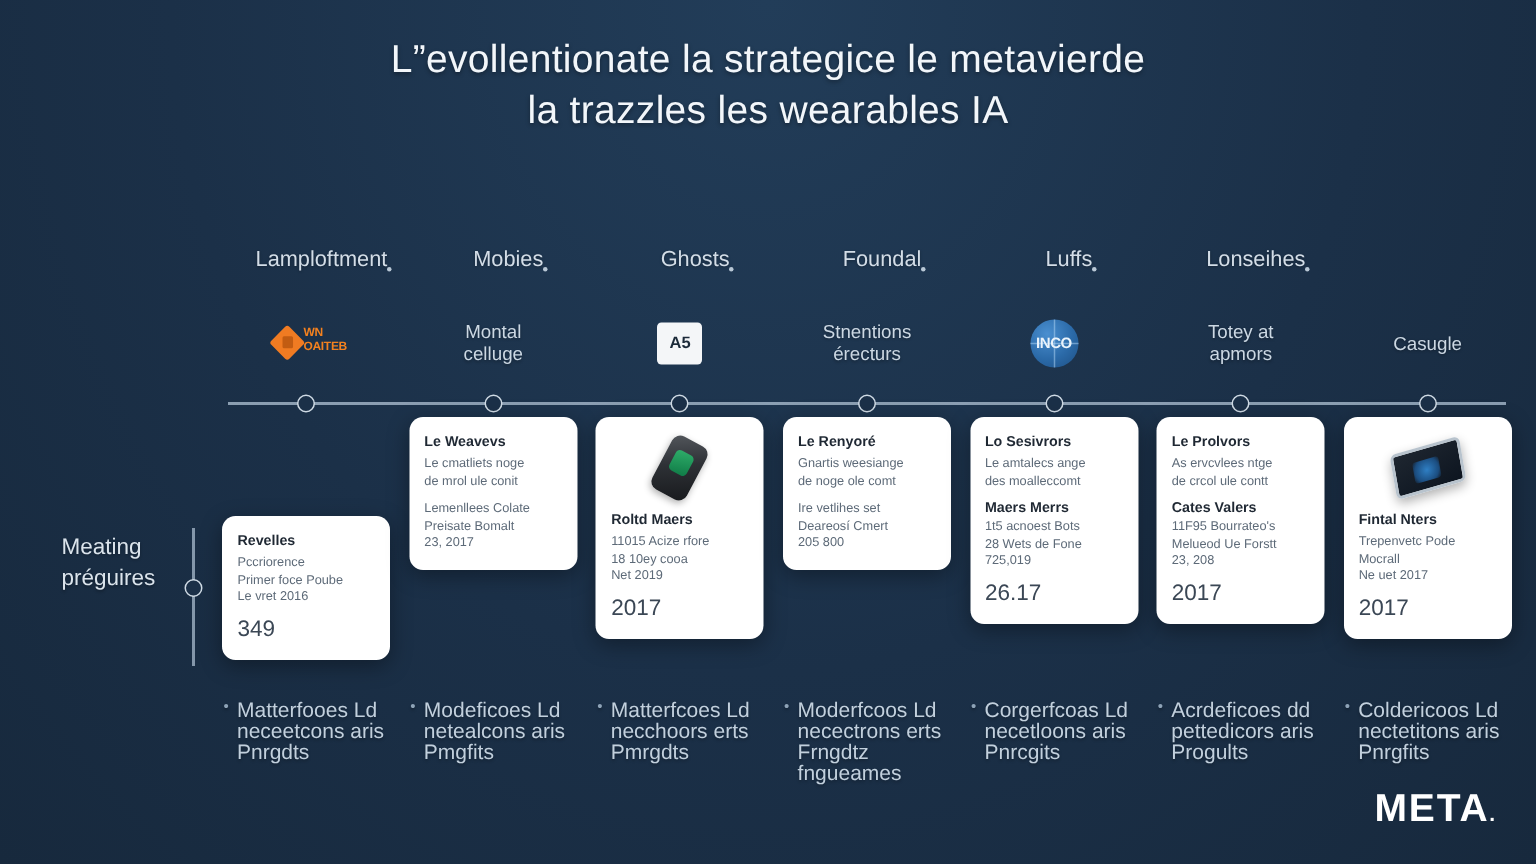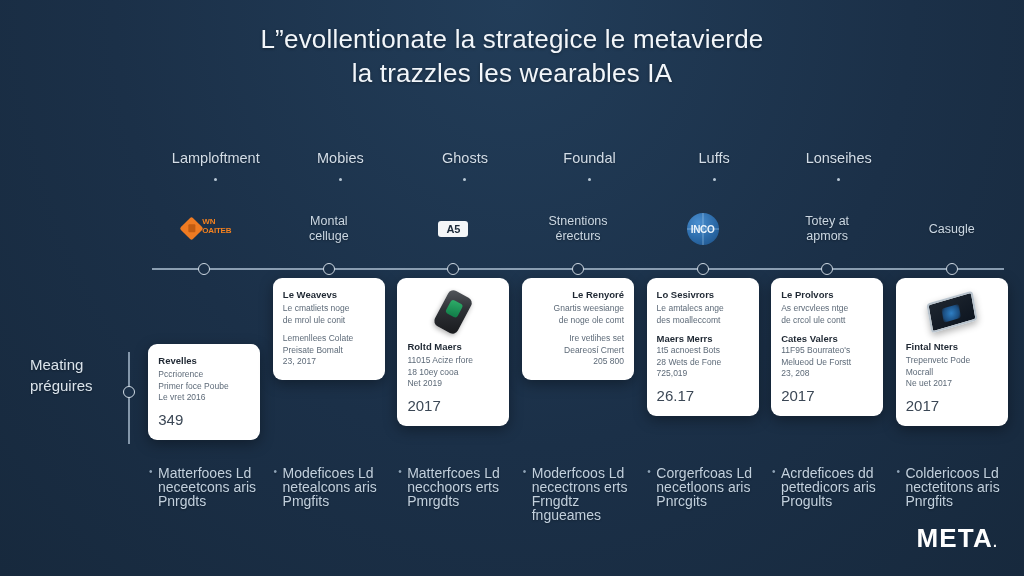--- a/index.html
+++ b/index.html
@@ -46,21 +46,21 @@
     position:relative;
     display:flex;
     flex-direction:column;
     align-items:center;
   }
 
   
   .col-head {
     height:46px;
     display:flex;
-    flex-direction:column;
+    flex-direction:row;
     align-items:center;
     justify-content:flex-start;
     margin-left:23px;
   }
   .col-head-label {
     font-size:14.5px;
     color:#d3dde7;
     white-space:nowrap;
     text-shadow:0 1px 2px rgba(0,0,0,.3);
   }
@@ -99,21 +99,21 @@
   .logo-diamond .dia:after{
     content:"";position:absolute;left:5px;top:4px;width:7px;height:8px;
     background:#c25c12;transform:rotate(-45deg);border-radius:1px;
   }
   .logo-diamond .wtxt {
     position:absolute;left:19px;top:1px;
     font-size:8px;font-weight:700;color:#f3811f;line-height:9px;
     text-align:left;letter-spacing:-.2px;
   }
   .logo-box {
-    width:30px;height:16px;background:#f4f6f8;border-radius:3px;
+    width:30px;height:28px;background:#f4f6f8;border-radius:3px;
     display:flex;align-items:center;justify-content:center;
     font-size:11px;font-weight:700;color:#1c2b3a;
   }
   .logo-globe {
     width:32px;height:32px;border-radius:50%;
     background:radial-gradient(circle at 35% 30%, #4a8fd0 0%, #2b6aa8 55%, #1d4f84 100%);
     position:relative; overflow:hidden;
     display:flex;align-items:center;justify-content:center;
   }
   .logo-globe:before,.logo-globe:after{
@@ -245,21 +245,21 @@
     position:absolute;left:0;top:0;width:1.5px;height:100%;
     background:#9fb2c4;opacity:.8;
   }
   .rail-node {
     position:absolute;left:-5px;top:34px;
     width:12px;height:12px;border-radius:50%;
     background:#1b3048;border:1.6px solid #cfdae4;
   }
   .rail-label {
     position:absolute;
-    left:30px; top:354px;
+    left:41px; top:354px;
     width:92px;
     text-align:left;
     font-size:15px;
     line-height:21px;
     color:#dbe4ec;
     white-space:pre-line;
     text-shadow:0 1px 2px rgba(0,0,0,.3);
   }
 
   
@@ -398,21 +398,21 @@
             <div class="card-img">
               <div class="dev-band"></div>
             </div>
             <div class="card-title">Roltd Maers</div>
             <div class="card-body">11015 Acize rfore
 18 10ey cooa
 Net 2019</div>
             <div class="card-num">2017</div>
           </div>
         </div>
-        <div class="card-slot" style="padding-top: 0px; text-align: right;">
+        <div class="card-slot" style="padding-top: 0px;">
           <div class="card">
             <div class="card-title">Le Renyoré</div>
             <div class="card-body">Gnartis weesiange
 de noge ole comt</div>
             <div class="card-gap"></div>
             <div class="card-body">Ire vetlihes set
 Deareosí Cmert
 205 800</div>
           </div>
         </div>

